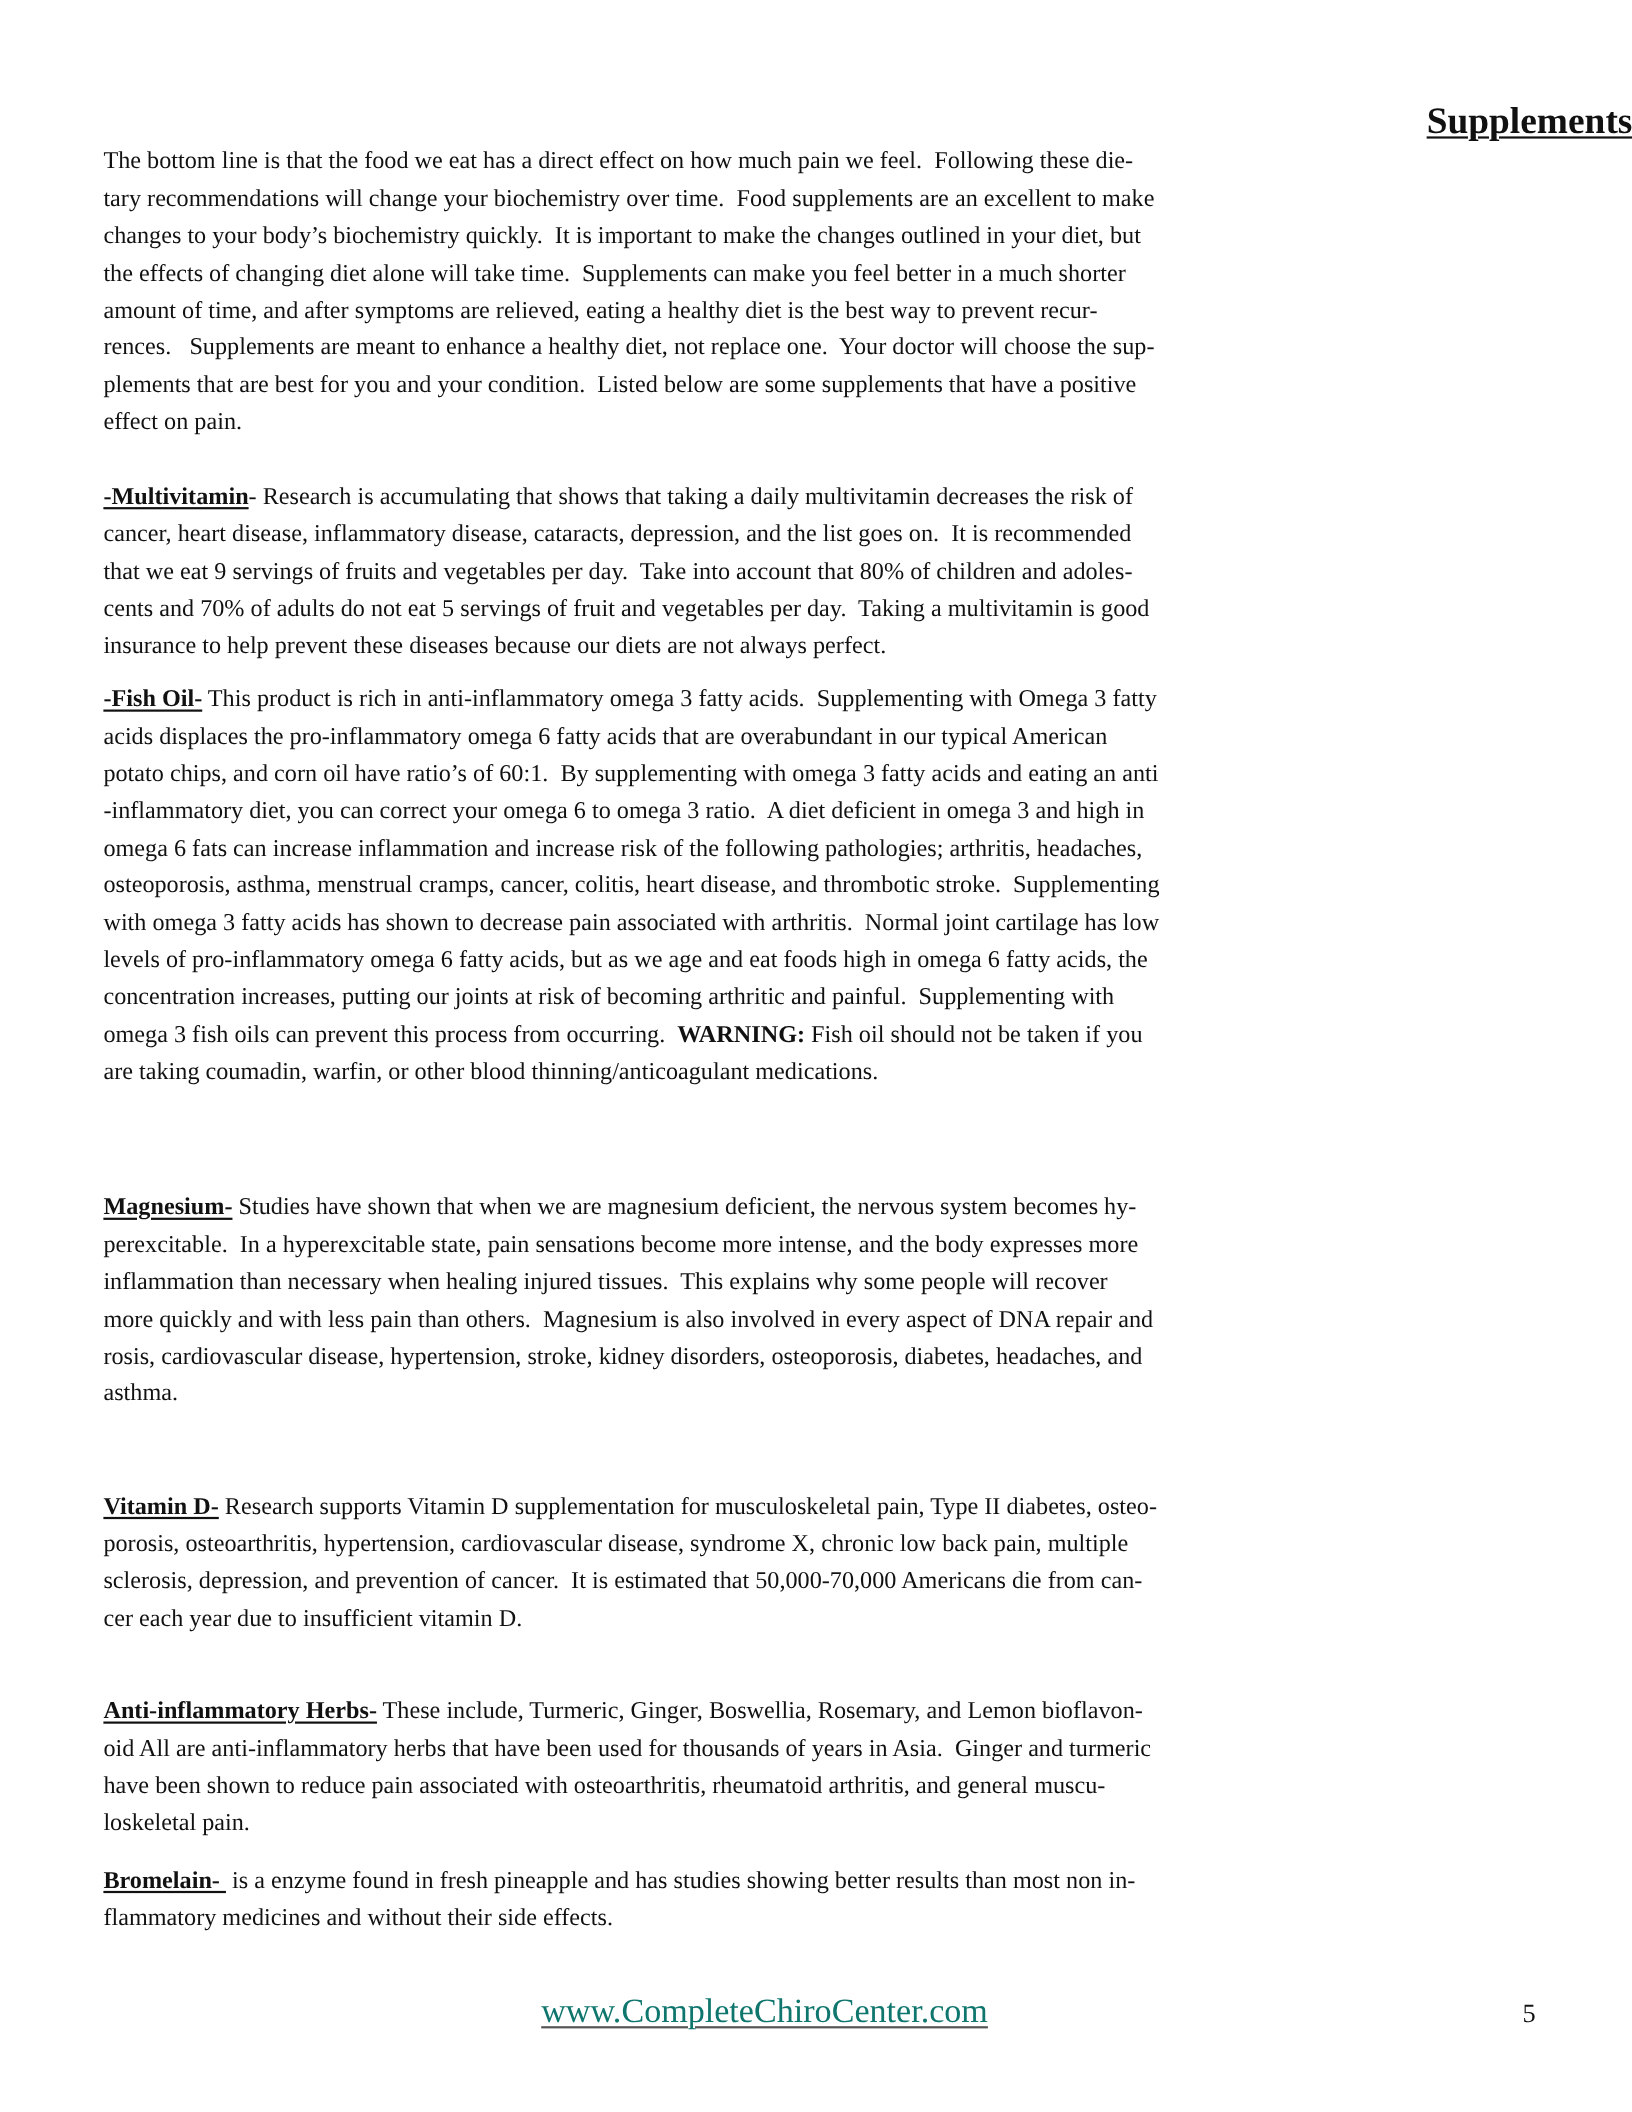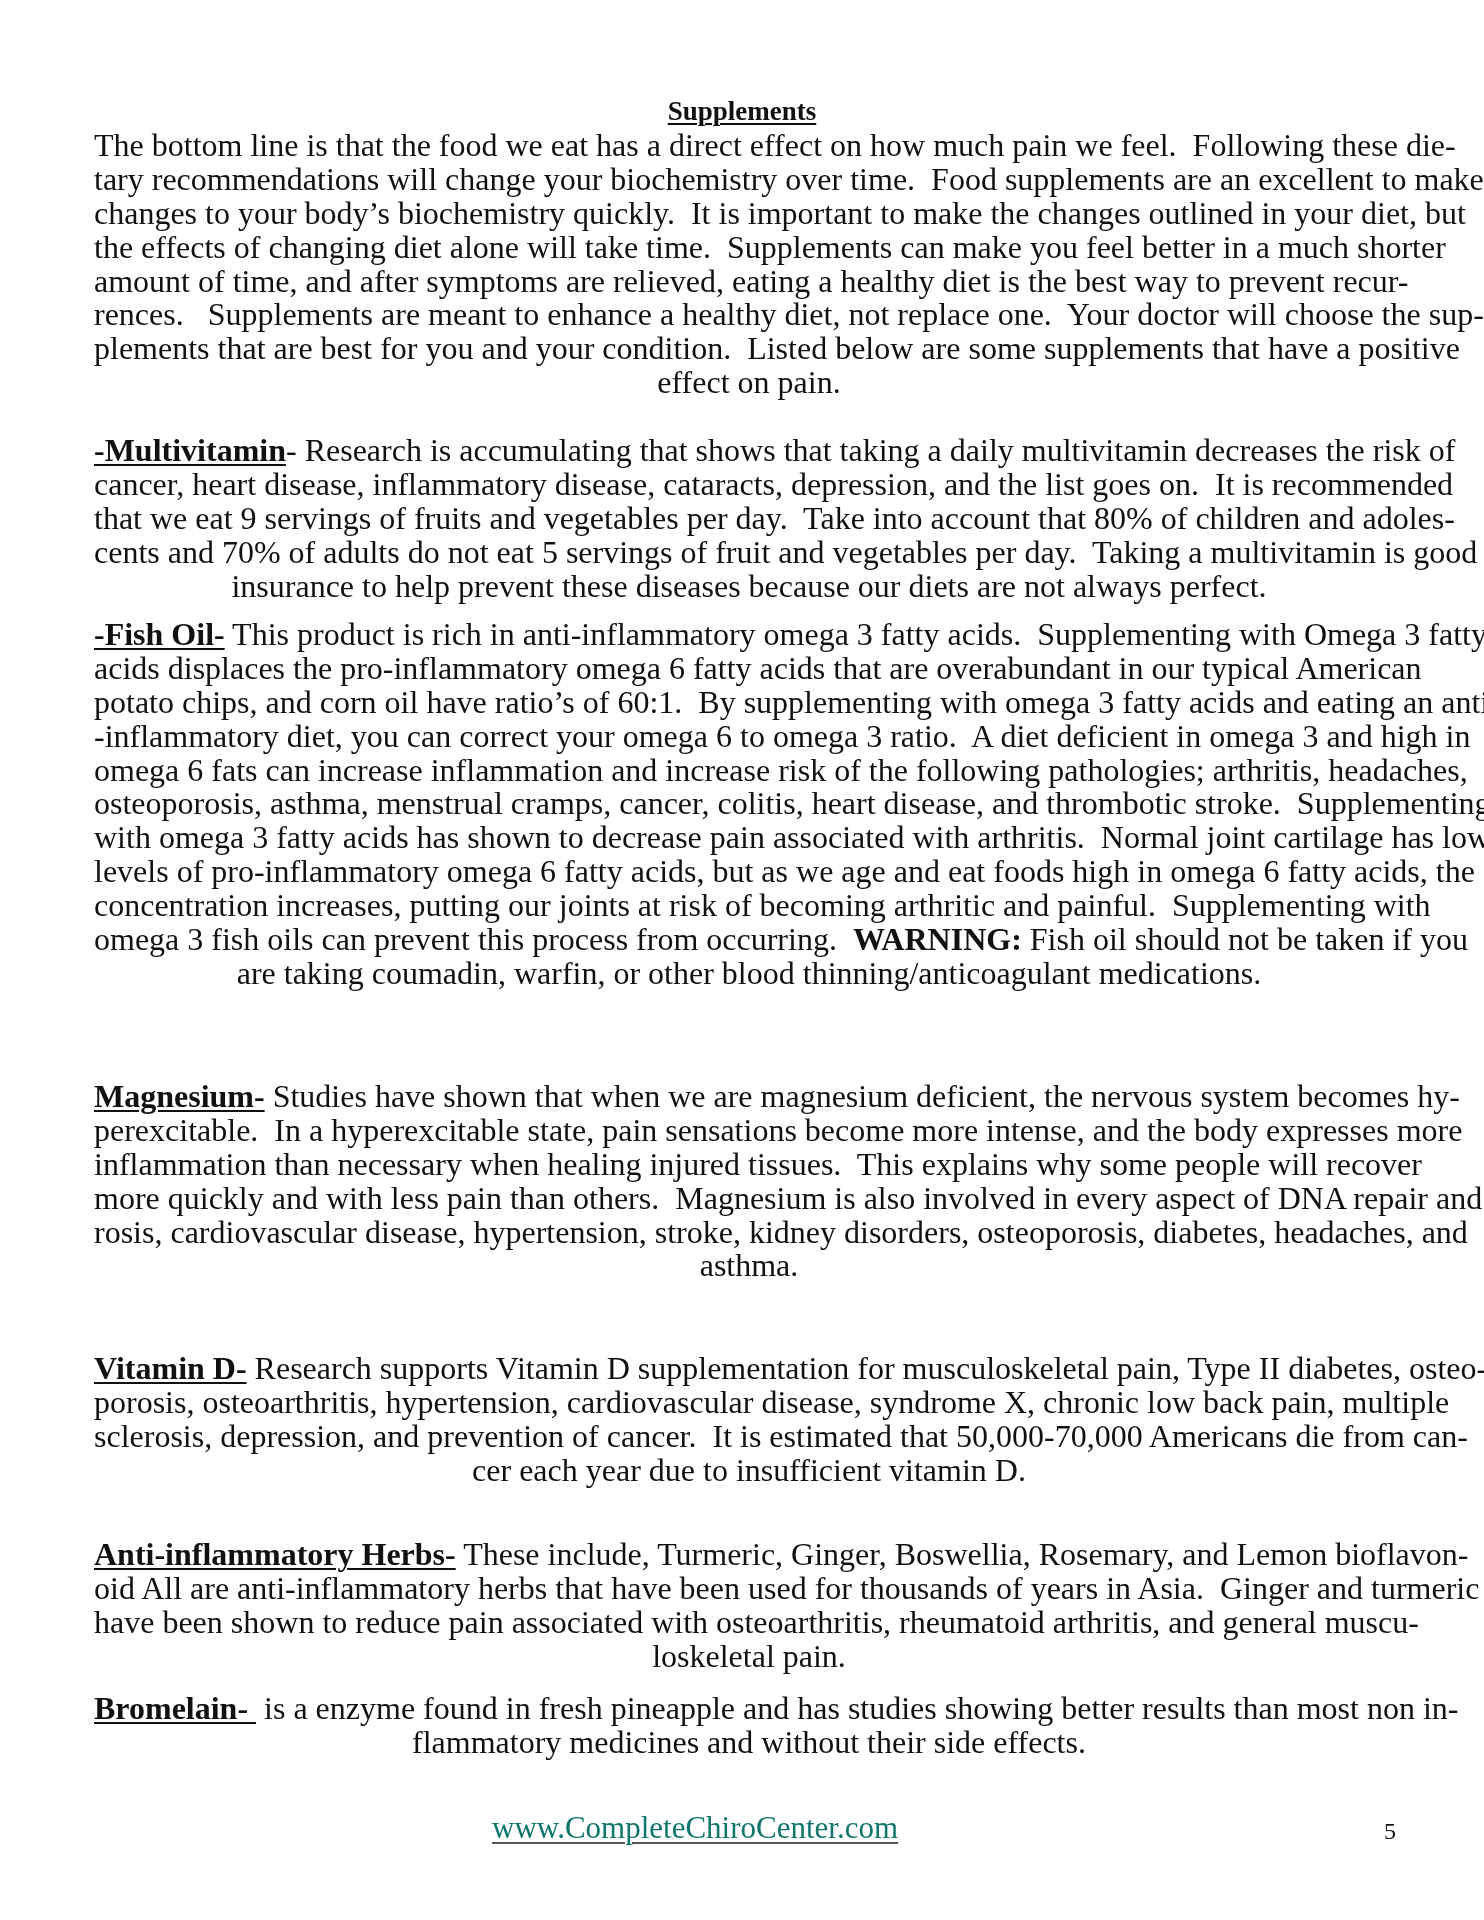--- a/index.html
+++ b/index.html
@@ -1,22 +1,22 @@
 <!DOCTYPE html>
 <html><head>
 <meta charset="utf-8">
 <style>
   html, body { margin:0; padding:0; background:#ffffff; }
   body { width:1484px; height:1920px; position:relative; overflow:hidden;
          font-family:"Liberation Serif", "DejaVu Serif", serif; color:#111; }
   .page { position:absolute; left:0; top:0; width:1484px; height:1920px; background:#fff; }
-  .title { position:absolute; left:0; width:1484px; top:94px; text-align:center;
-           font-weight:bold; font-size:27px; line-height:34px; }
+  .title { position:absolute; left:0; width:1484px; top:94px; text-align:right;
+           font-weight:bold; font-size:34px; line-height:34px; }
   .title span { text-decoration:underline; text-decoration-thickness:2px; text-underline-offset:3px; }
-  .block { position:absolute; left:94px; width:1310px; font-size:32px; line-height:33.9px;text-align:center; }
+  .block { position:absolute; left:94px; width:1310px; font-size:22px; line-height:33.9px; }
   .line { white-space:pre; display:block; height:33.9px; }
   .head { font-weight:bold; text-decoration:underline; text-decoration-thickness:2px; text-underline-offset:3px; }
   .warn { font-weight:bold; }
   .footer-link { position:absolute; left:492px; top:1810px; font-size:31px; line-height:36px;
                  color:#0f766e; text-decoration:underline; text-decoration-color:#555;
                  text-decoration-thickness:2px; text-underline-offset:4px; white-space:pre; }
   .page-num { position:absolute; left:1384px; top:1816px; font-size:24px; line-height:30px; color:#111; }
 </style>
 </head>
 <body>

